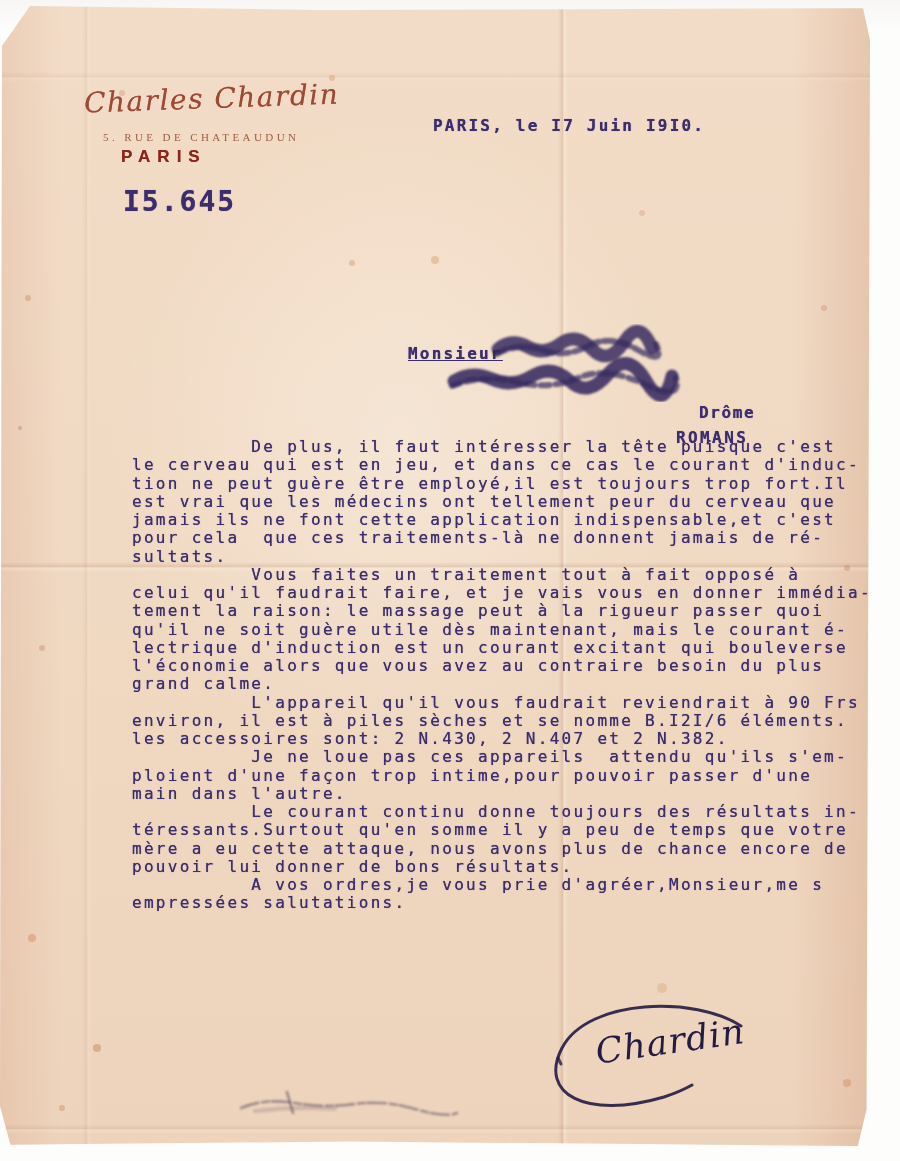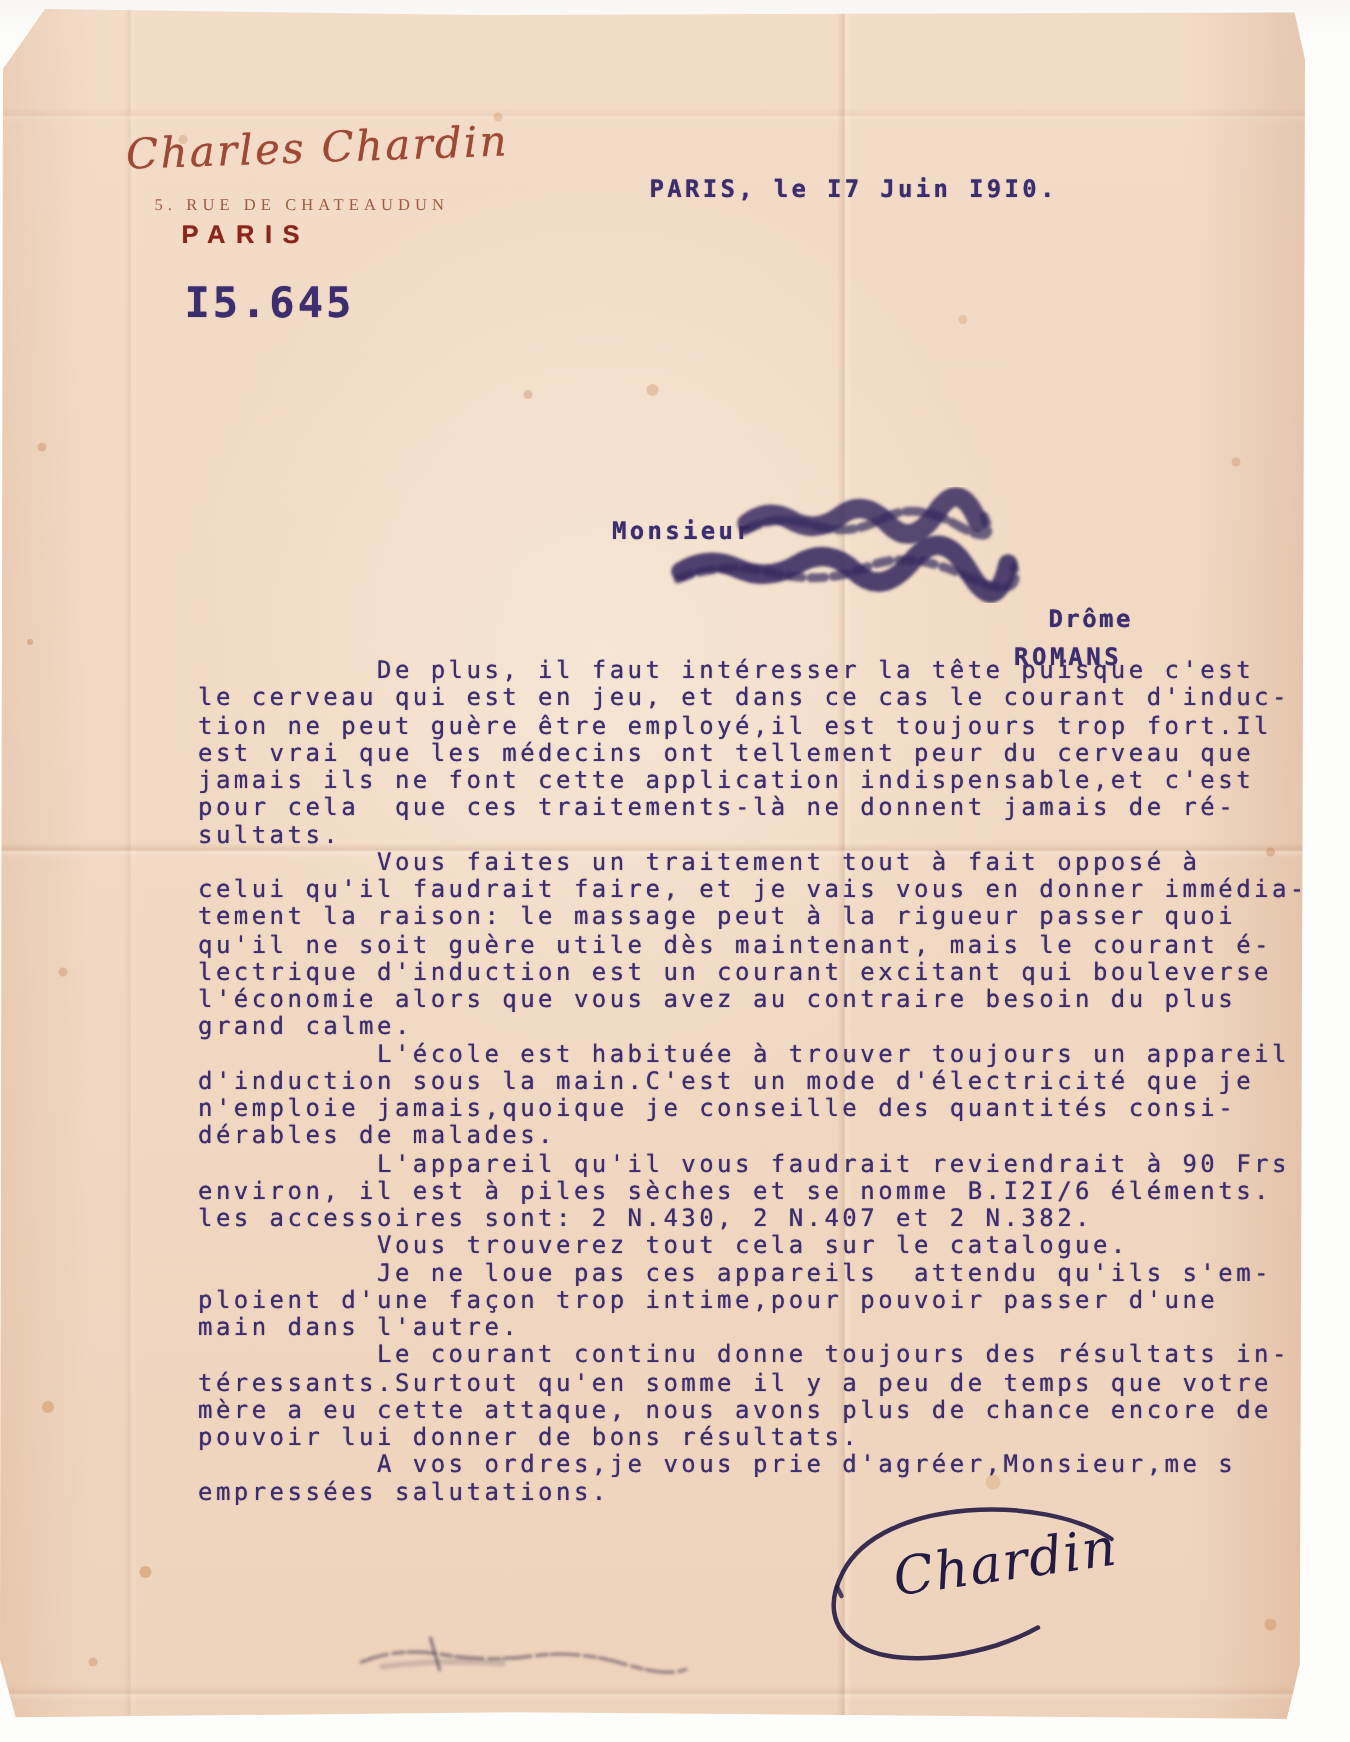--- a/index.html
+++ b/index.html
@@ -37,21 +37,21 @@
   .abs{position:absolute;}
   .ink{color:var(--ink);text-shadow:0 0 .7px rgba(58,44,108,.85);}
   .lh-name{left:84px;top:82px;font-family:"DejaVu Serif",serif;font-style:italic;font-size:28px;
     color:var(--script);letter-spacing:1.5px;transform:rotate(-2deg);text-shadow:0 0 .6px rgba(158,73,54,.7);}
   .lh-street{left:103px;top:131px;font-family:Liberation Serif, serif;font-size:11px;
     letter-spacing:3.4px;color:var(--street);}
   .lh-city{left:121px;top:147px;font-family:"Liberation Sans",sans-serif;font-size:17px;font-weight:bold;
     letter-spacing:7px;color:var(--red);text-shadow:0 0 .6px rgba(140,42,31,.7);text-align:right;}
   .lh-ref{left:123px;top:185px;font-size:28px;font-weight:bold;letter-spacing:2px;}
   .dateline{left:433px;top:116px;font-size:16px;letter-spacing:2.2px;font-weight:bold;}
-  .rcpt-label{left:408px;top:344px;font-size:16px;letter-spacing:2.2px;font-weight:bold;}
+  .rcpt-label{left:408px;top:344px;font-size:16px;letter-spacing:2.2px;font-weight:bold;text-decoration:underline;}
   .rcpt-city{left:676px;top:384px;font-size:16px;letter-spacing:2.4px;font-weight:bold;margin-top:44px;}
   .rcpt-dept{left:699px;top:403px;font-size:16px;letter-spacing:1.6px;font-weight:bold;}
   .letter-body{left:132px;top:438px;width:745px;}
   .para{white-space:pre;font-size:16px;line-height:18.25px;letter-spacing:2.3px;margin:0;}
   svg{overflow:visible;}
 </style>
 </head>
 <body style="--ink: #3c2d6e; --script: #9e4936; --street: #a05a42; --red: #8c241c;">
 
 <div class="scan-bg"></div>
@@ -99,28 +99,23 @@
 jamais ils ne font cette application indispensable,et c'est
 pour cela  que ces traitements-là ne donnent jamais de ré-
 sultats.</div>
     <div class="para">          Vous faites un traitement tout à fait opposé à
 celui qu'il faudrait faire, et je vais vous en donner immédia-
 tement la raison: le massage peut à la rigueur passer quoi
 qu'il ne soit guère utile dès maintenant, mais le courant é-
 lectrique d'induction est un courant excitant qui bouleverse
 l'économie alors que vous avez au contraire besoin du plus
 grand calme.</div>
-    <div class="para">          L'école est habituée à trouver toujours un appareil
-d'induction sous la main.C'est un mode d'électricité que je
-n'emploie jamais,quoique je conseille des quantités consi-
-dérables de malades.</div>
     <div class="para">          L'appareil qu'il vous faudrait reviendrait à 90 Frs
 environ, il est à piles sèches et se nomme B.I2I/6 éléments.
 les accessoires sont: 2 N.430, 2 N.407 et 2 N.382.</div>
-    <div class="para">          Vous trouverez tout cela sur le catalogue.</div>
     <div class="para">          Je ne loue pas ces appareils  attendu qu'ils s'em-
 ploient d'une façon trop intime,pour pouvoir passer d'une
 main dans l'autre.</div>
     <div class="para">          Le courant continu donne toujours des résultats in-
 téressants.Surtout qu'en somme il y a peu de temps que votre
 mère a eu cette attaque, nous avons plus de chance encore de
 pouvoir lui donner de bons résultats.</div>
     <div class="para">          A vos ordres,je vous prie d'agréer,Monsieur,me s
 empressées salutations.</div>
   </div>

